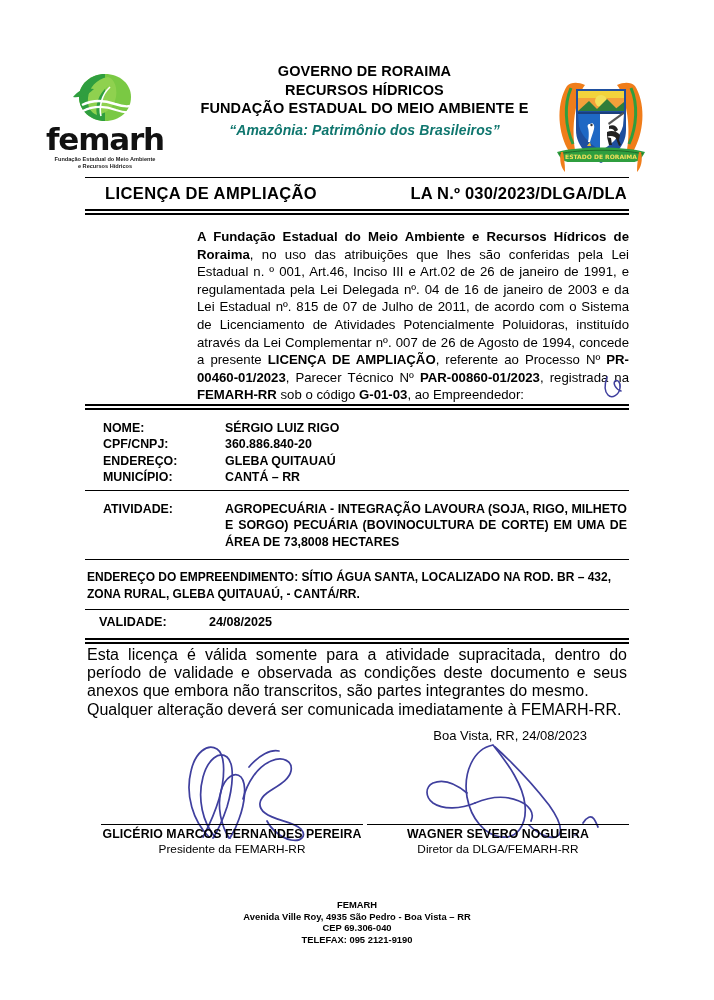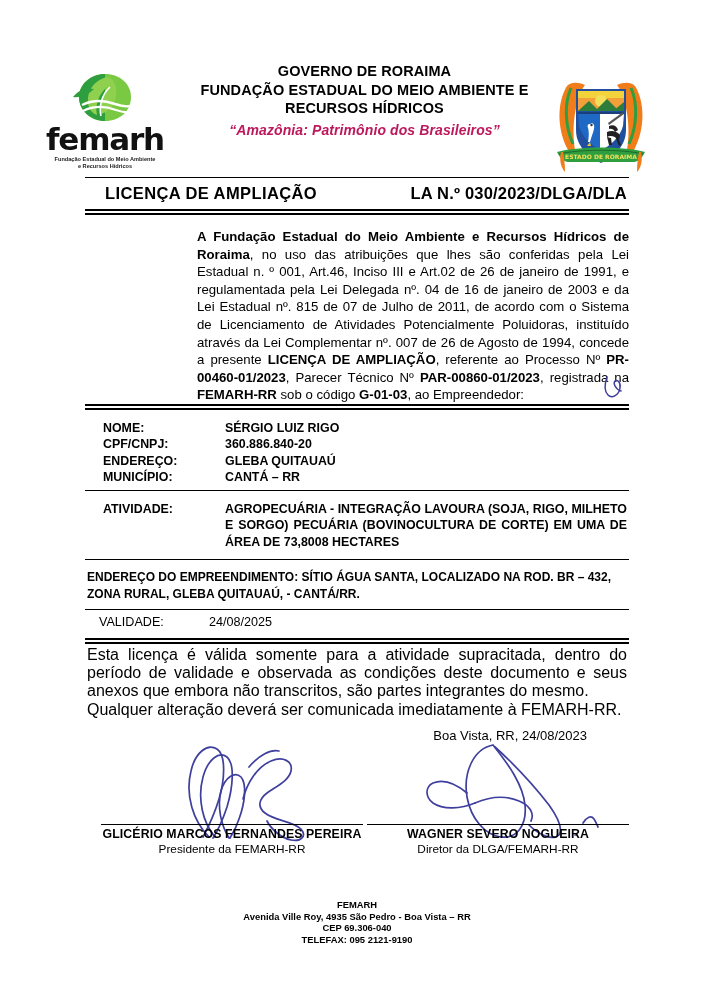--- a/index.html
+++ b/index.html
@@ -155,21 +155,21 @@
   }
 
   .endereco-emp {
     font-size: 12px;
     font-weight: bold;
     line-height: 17px;
     padding: 9px 0 6px 2px;
   }
   .validade {
     font-size: 12.6px;
-    font-weight: normal;
+    font-weight: bold;
     line-height: 17px;
     padding: 4px 0 7px 14px;
     display: flex;
   }
   .validade .field-label { width: 110px; flex: 0 0 110px; }
 
   
   .closing {
     font-size: 16px;
     line-height: 18px;
@@ -257,23 +257,23 @@
       </svg>
       <div class="logo-word">femarh</div>
       <div class="logo-sub">
         <span>Fundação Estadual do Meio Ambiente</span><br>
         <span>e Recursos Hídricos</span>
       </div>
     </div>
 
     <div class="header-titles">
       <div class="gov">GOVERNO DE RORAIMA</div>
+      <div class="gov">RECURSOS HÍDRICOS</div>
       <div class="gov">FUNDAÇÃO ESTADUAL DO MEIO AMBIENTE E</div>
-      <div class="gov">RECURSOS HÍDRICOS</div>
-      <div class="slogan" style="color: #be185d;">“Amazônia: Patrimônio dos Brasileiros”</div>
+      <div class="slogan" style="color: #0f766e;">“Amazônia: Patrimônio dos Brasileiros”</div>
     </div>
 
     <svg class="brasao" viewBox="0 0 112 112">
       <path d="M22 18 C12 34 12 60 22 80 C26 88 30 92 33 94 C28 80 27 58 31 40 C33 30 36 22 40 17 C33 14 26 14 22 18 Z" fill="#f07d1a"></path>
       <path d="M26 20 C19 36 20 58 28 76" stroke="#2f9e3f" stroke-width="3" fill="none"></path>
       <path d="M90 18 C100 34 100 60 90 80 C86 88 82 92 79 94 C84 80 85 58 81 40 C79 30 76 22 72 17 C79 14 86 14 90 18 Z" fill="#f07d1a"></path>
       <path d="M86 20 C93 36 92 58 84 76" stroke="#2f9e3f" stroke-width="3" fill="none"></path>
       <path d="M31 21 L81 21 L81 62 C81 80 66 90 56 95 C46 90 31 80 31 62 Z" fill="#1f4f9e"></path>
       <path d="M33 23 L79 23 L79 43 L33 43 Z" fill="#f2d33c"></path>
       <path d="M33 30 L79 30 L79 43 L33 43 Z" fill="#f3a03a"></path>

